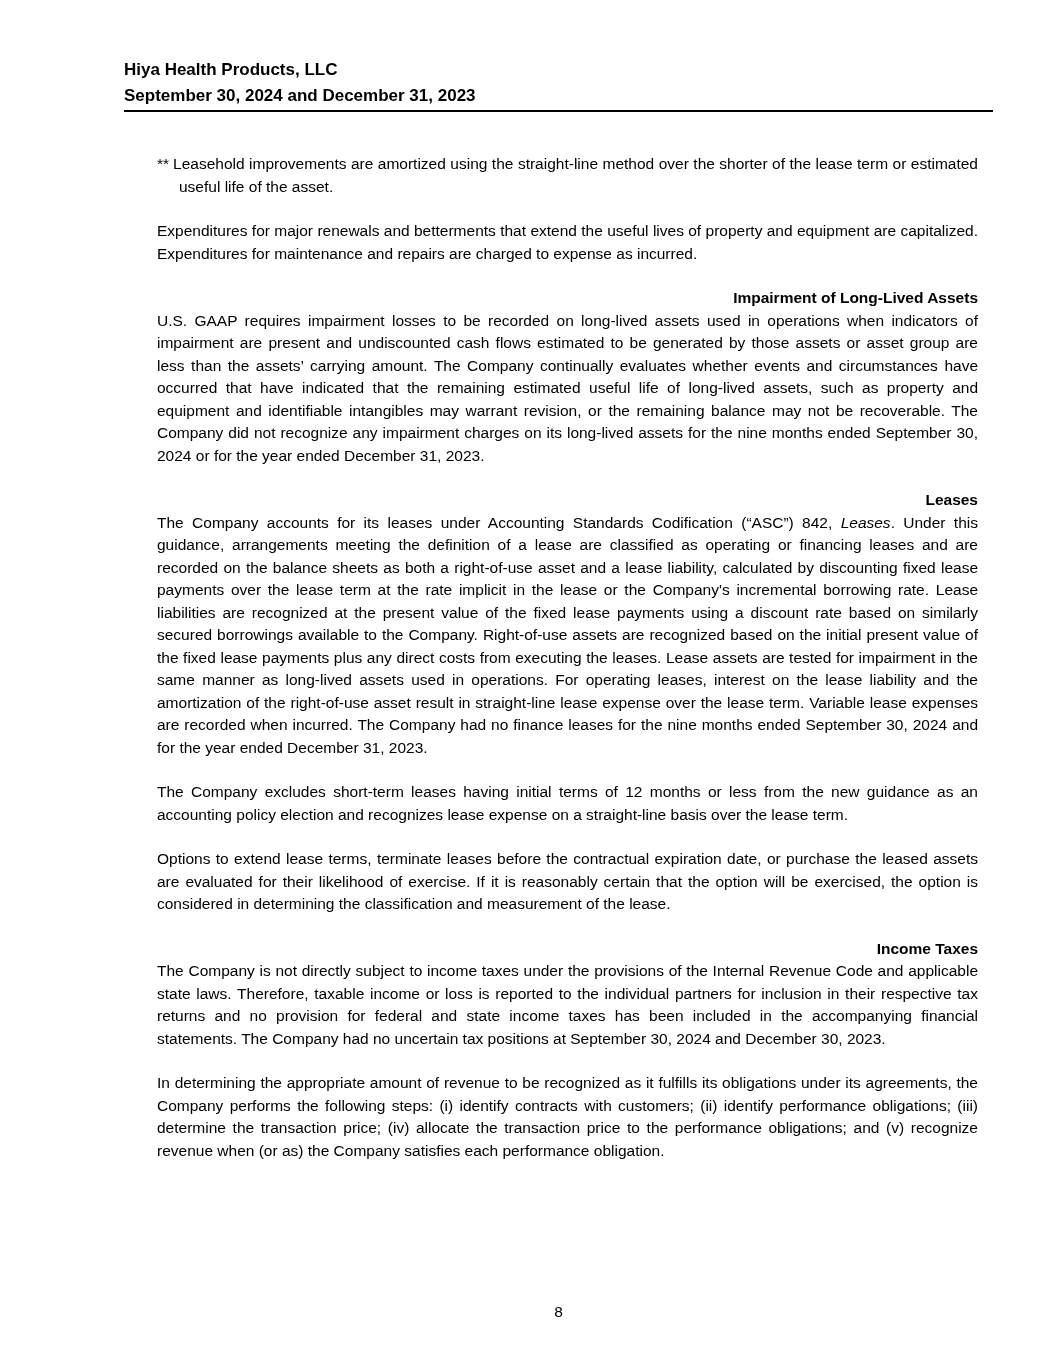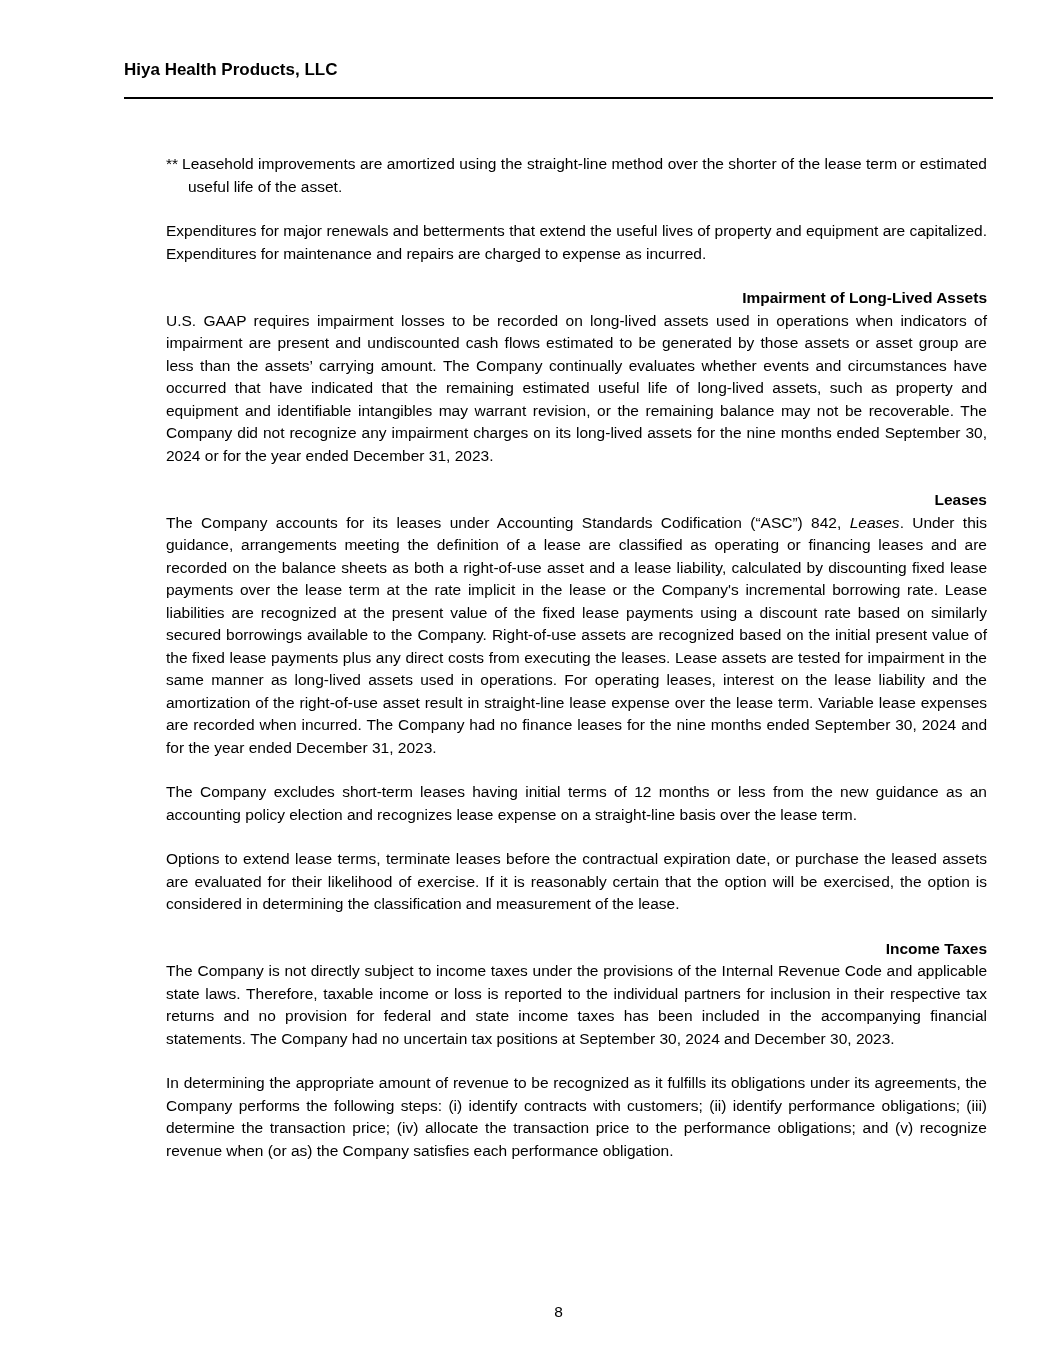--- a/index.html
+++ b/index.html
@@ -23,25 +23,25 @@
   }
   .doc-header {
     position: absolute;
     left: 124px;
     top: 57px;
     width: 869px;
     font-weight: bold;
     font-size: 17px;
     line-height: 25.5px;
     border-bottom: 2.5px solid #000000;
-    padding-bottom: 14px;
+    padding-bottom: 2px;
   }
   .doc-body {
     position: absolute;
-    left: 166px;
+    left: 157px;
     top: 153px;
     width: 821px;
     font-size: 15.5px;
     line-height: 22.5px;
     text-align: justify;
   }
   .doc-body p {
     margin: 22px 0 0 0;
   }
   .doc-body p.footnote {
@@ -75,20 +75,21 @@
     line-height: 22.5px;
   }
 </style>
 </head>
 <body>
 
 <div class="page">
 
   <header class="doc-header">
     <div>Hiya Health Products, LLC</div>
+    <div>September 30, 2024 and December 31, 2023</div>
   </header>
 
   <main class="doc-body">
 
     <p class="footnote"><span class="fn-marker">**</span><span>Leasehold improvements are amortized using the straight-line method over the shorter of the lease term or estimated useful life of the asset.</span></p>
 
     <p>Expenditures for major renewals and betterments that extend the useful lives of property and equipment are capitalized. Expenditures for maintenance and repairs are charged to expense as incurred.</p>
 
     <h3>Impairment of Long-Lived Assets</h3>
     <p>U.S. GAAP requires impairment losses to be recorded on long-lived assets used in operations when indicators of impairment are present and undiscounted cash flows estimated to be generated by those assets or asset group are less than the assets’ carrying amount. The Company continually evaluates whether events and circumstances have occurred that have indicated that the remaining estimated useful life of long-lived assets, such as property and equipment and identifiable intangibles may warrant revision, or the remaining balance may not be recoverable. The Company did not recognize any impairment charges on its long-lived assets for the nine months ended September 30, 2024 or for the year ended December 31, 2023.</p>

